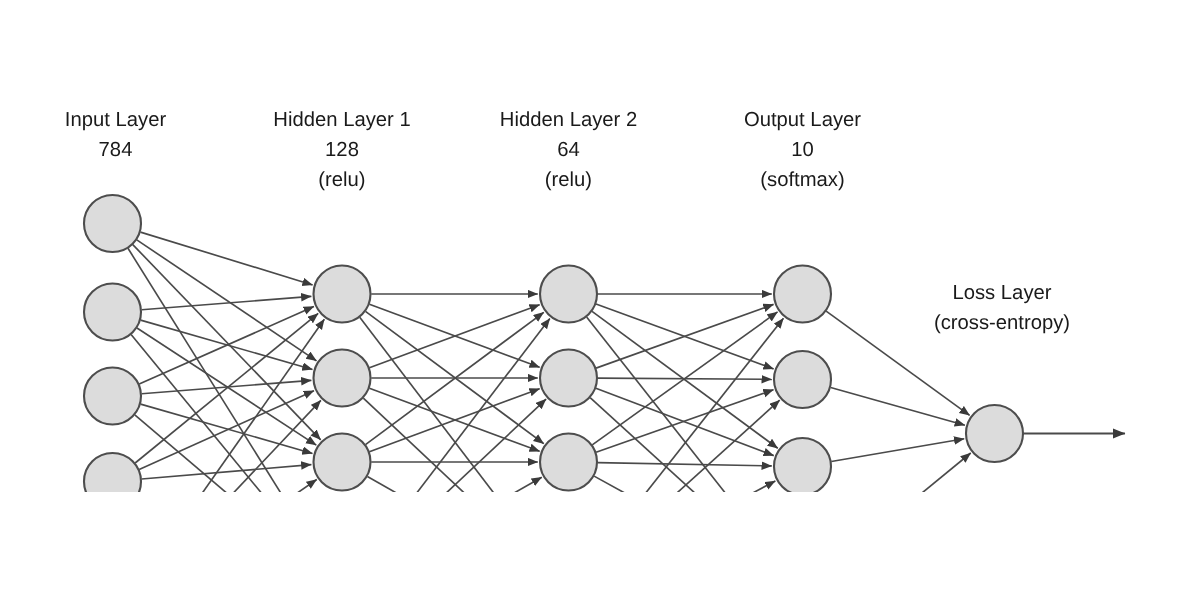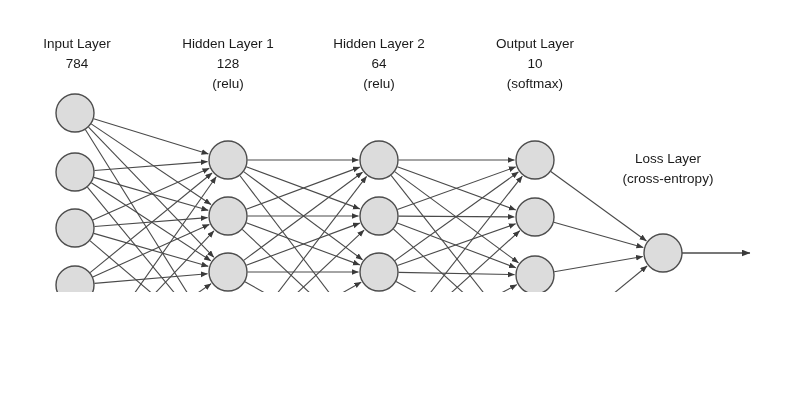--- a/index.html
+++ b/index.html
@@ -11,20 +11,21 @@
   body {
     font-family: "Liberation Sans", sans-serif;
     color: #1a1a1a;
   }
   #diagram-root {
     position: relative;
     width: 800px;
     height: 292px;
     background: #ffffff;
     overflow: hidden;
+    margin-top: 36px;
   }
   #nn-svg {
     position: absolute;
     left: 0;
     top: 0;
     width: 800px;
     height: 404px;
     display: block;
   }
   .layer-label {

